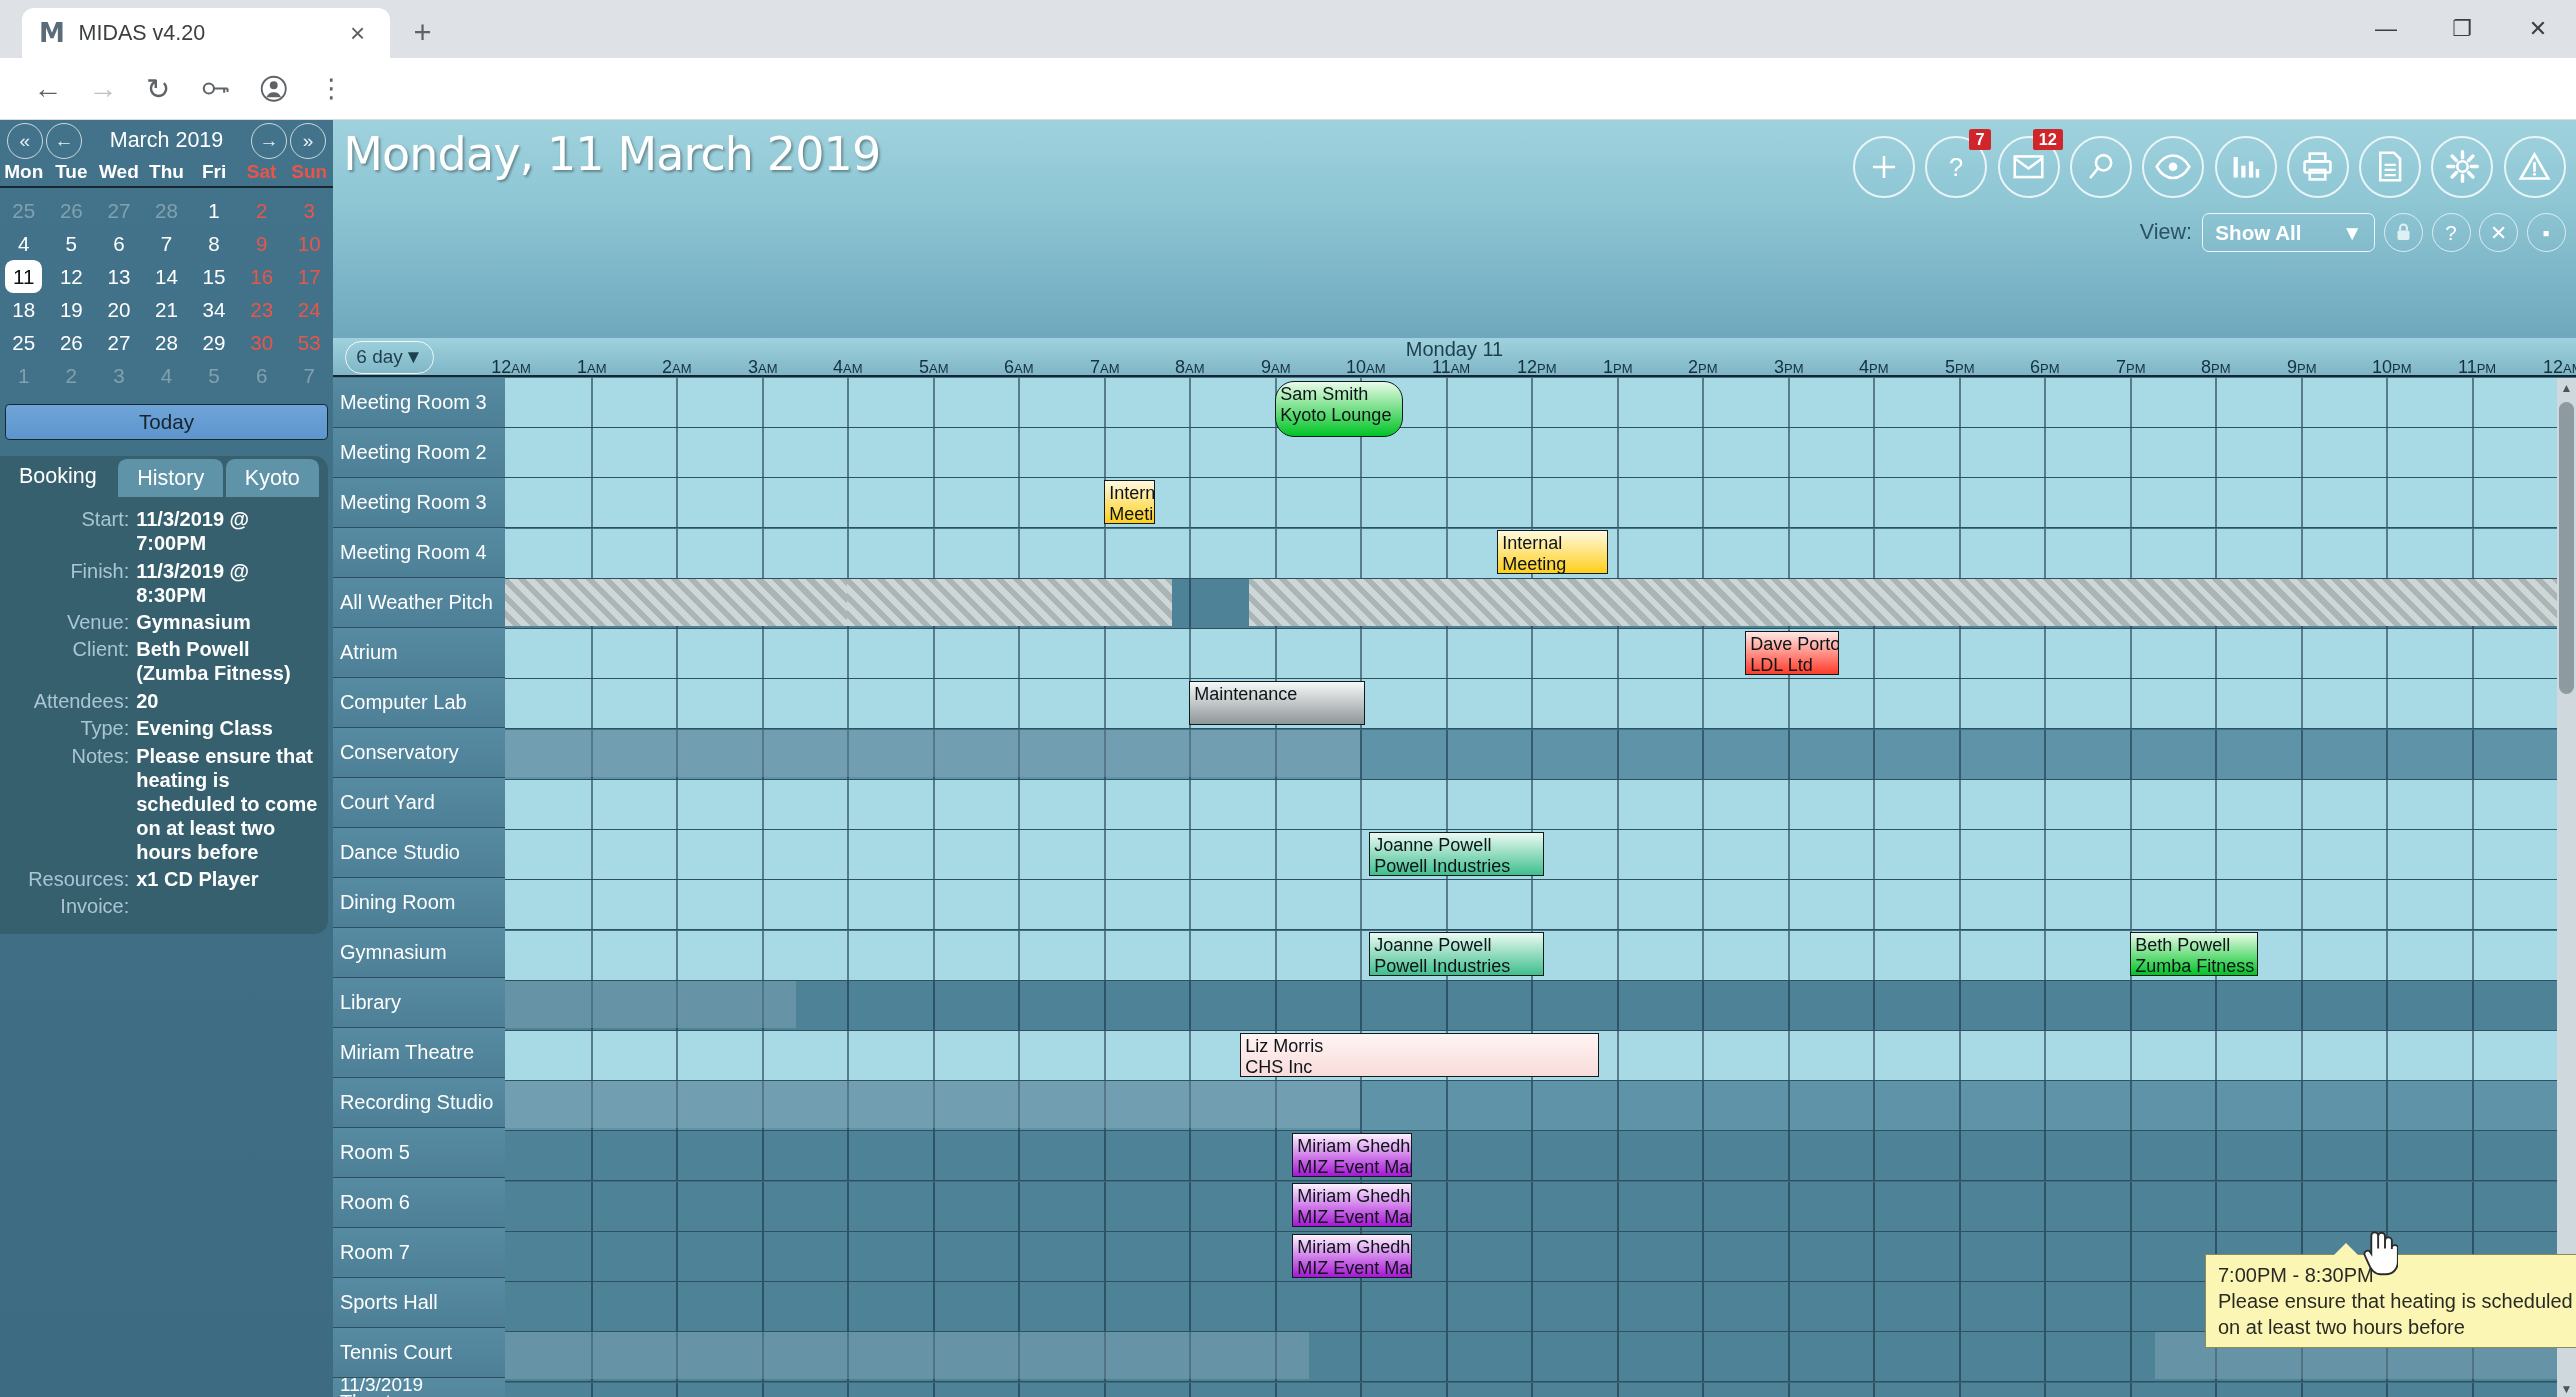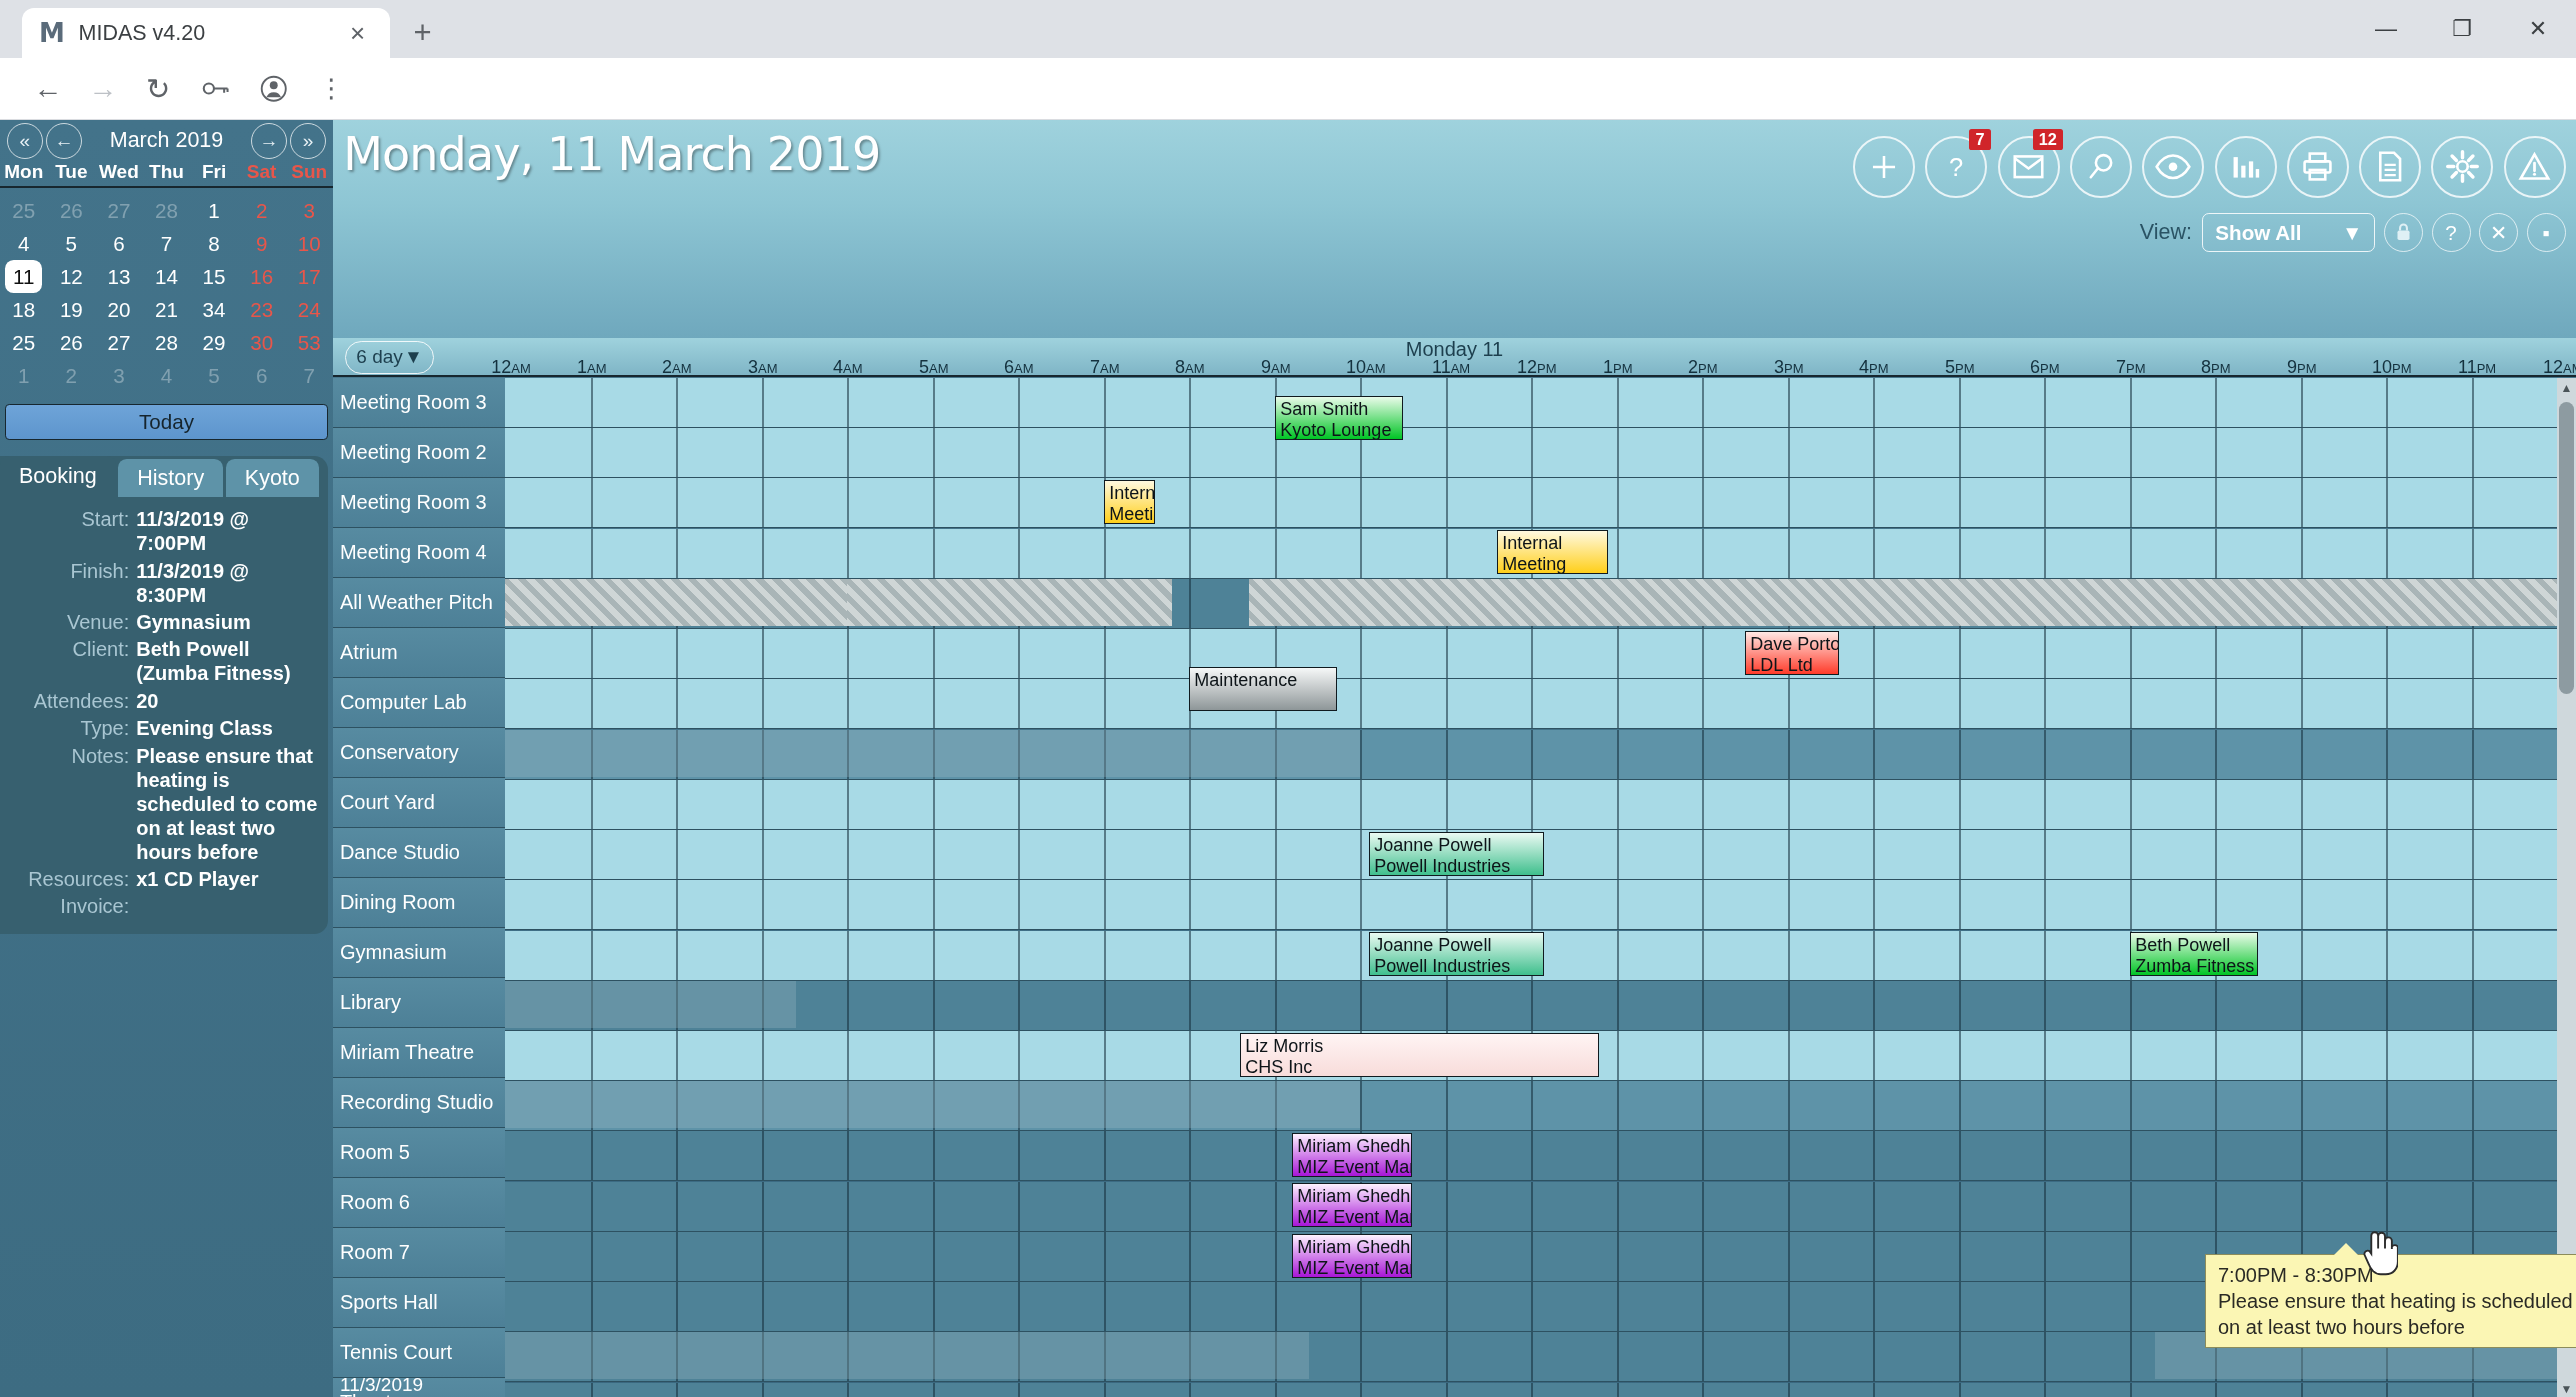--- a/index.html
+++ b/index.html
@@ -1341,37 +1341,37 @@
           <div class="cellline" style="left: 1283px;"></div>
           <div class="cellline" style="left: 1368px;"></div>
           <div class="cellline" style="left: 1454px;"></div>
           <div class="cellline" style="left: 1539px;"></div>
           <div class="cellline" style="left: 1625px;"></div>
           <div class="cellline" style="left: 1710px;"></div>
           <div class="cellline" style="left: 1796px;"></div>
           <div class="cellline" style="left: 1881px;"></div>
           <div class="cellline" style="left: 1967px;"></div>
         </div>
-        <div class="booking bk-green" style="left: 770px; width: 128px; top: 18px; height: 44px;">
+        <div class="booking bk-green" style="left: 770px; width: 128px; top: 3px; height: 56px; border-radius: 19px;">
           <div>Sam Smith</div>
           <div>Kyoto Lounge</div>
         </div>
         <div class="booking bk-yellow" style="left: 599px; width: 51px; top: 102px; height: 44px;">
           <div>Internal</div>
           <div>Meeting</div>
         </div>
         <div class="booking bk-yellow" style="left: 992px; width: 111px; top: 152px; height: 44px;">
           <div>Internal</div>
           <div>Meeting</div>
         </div>
         <div class="booking bk-red" style="left: 1240px; width: 94px; top: 253px; height: 44px;">
           <div>Dave Porton</div>
           <div>LDL Ltd</div>
         </div>
-        <div class="booking bk-gray" style="left: 684px; width: 148px; top: 289px; height: 44px;">
+        <div class="booking bk-gray" style="left: 684px; width: 176px; top: 303px; height: 44px;">
           <div>Maintenance</div>
         </div>
         <div class="booking bk-teal" style="left: 864px; width: 175px; top: 454px; height: 44px;">
           <div>Joanne Powell</div>
           <div>Powell Industries</div>
         </div>
         <div class="booking bk-teal" style="left: 864px; width: 175px; top: 554px; height: 44px;">
           <div>Joanne Powell</div>
           <div>Powell Industries</div>
         </div>

